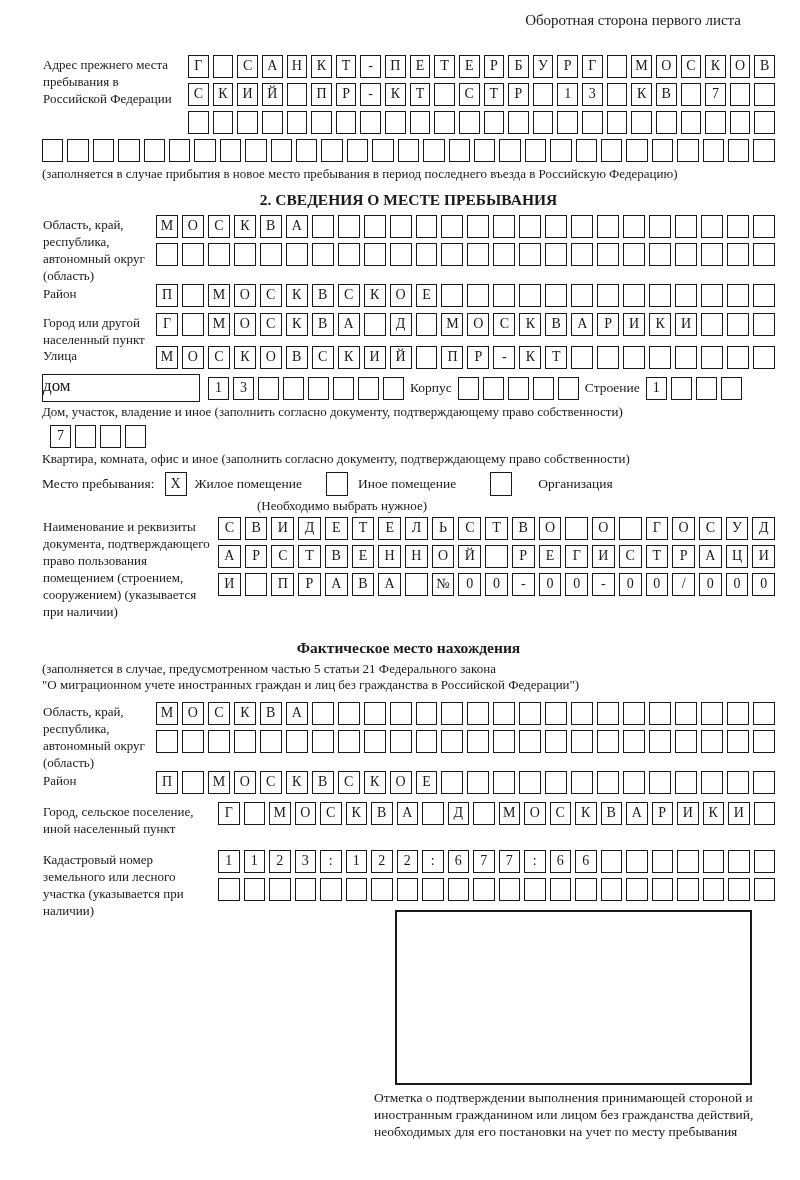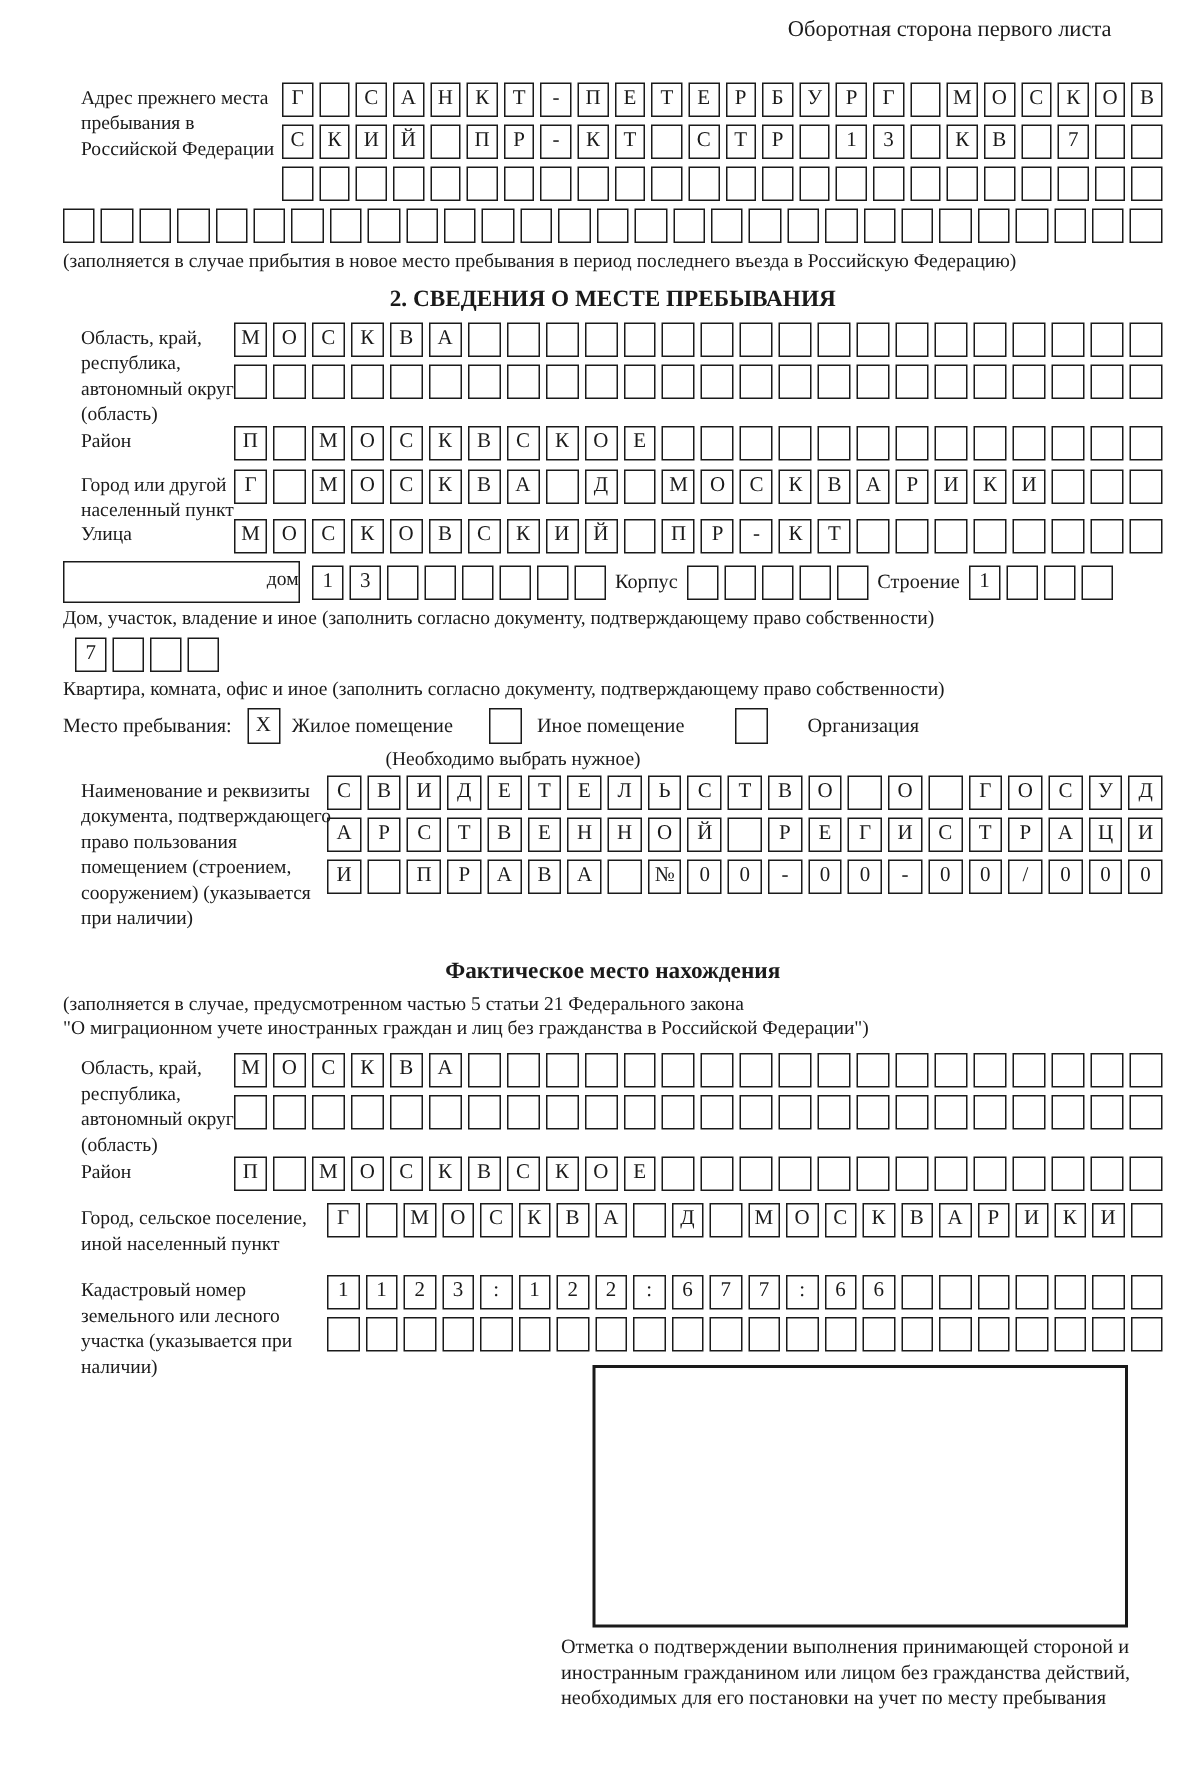--- a/index.html
+++ b/index.html
@@ -9,41 +9,41 @@
     color:#1a1a1a;
     box-sizing:border-box;
   }
   .page { padding:12px 25px 0 42px; box-sizing:border-box; }
 
   .top-note { text-align:right; font-size:15px; padding-right:34px; }
 
   
   .field { display:flex; align-items:flex-start; }
   .flabel { flex:0 0 auto; position:relative; font-size:13px; line-height:17px; }
-  .flabel .inner { position:absolute; top:1px; left:12px; width:100%; }
+  .flabel .inner { position:absolute; top:1px; left:1px; width:100%; }
   .w138 { width:138px; } .w106 { width:106px; } .w168 { width:168px; }
 
   .stack { flex:1; display:flex; flex-direction:column; gap:5px; min-width:0; }
   .cells { display:flex; gap:4px; flex:1; min-width:0; }
   .cell {
     flex:1 1 0; height:23px; border:1.5px solid #1a1a1a; box-sizing:border-box;
     font-size:14px; line-height:20px; text-align:center; background:#fff;
   }
   .cells.fixed { flex:0 0 auto; }
   .cells.fixed .cell { flex:0 0 21px; }
 
   .center-note { font-size:13px; line-height:16px; }
   .left-note { font-size:13px; line-height:16px; }
   .sec-title { text-align:center; font-weight:bold; font-size:15.5px; line-height:19px; }
 
   
   .house-row { display:flex; align-items:center; }
   .named-box {
-    border:1.5px solid #1a1a1a; height:28px; line-height:21px; text-align:right;
-    box-sizing:border-box; font-size:13px;
+    border:1.5px solid #1a1a1a; height:28px; line-height:21px; text-align:left;
+    box-sizing:border-box; font-size:17px;
   }
   .dom-box, .kvartira-box { width:158px; flex:0 0 auto; }
   .inline-label { font-size:13.5px; padding:0 6px; white-space:nowrap; }
 
   
   .stay-row { display:flex; align-items:center; font-size:13.5px; }
   .chk {
     width:22px; height:24px; border:1.5px solid #1a1a1a; box-sizing:border-box;
     line-height:21px; text-align:center; font-size:14px; flex:0 0 auto;
   }

